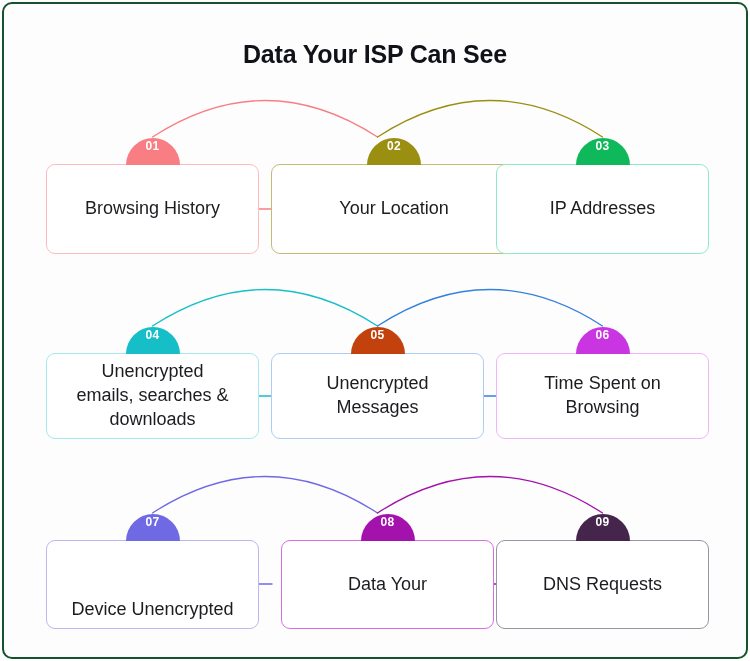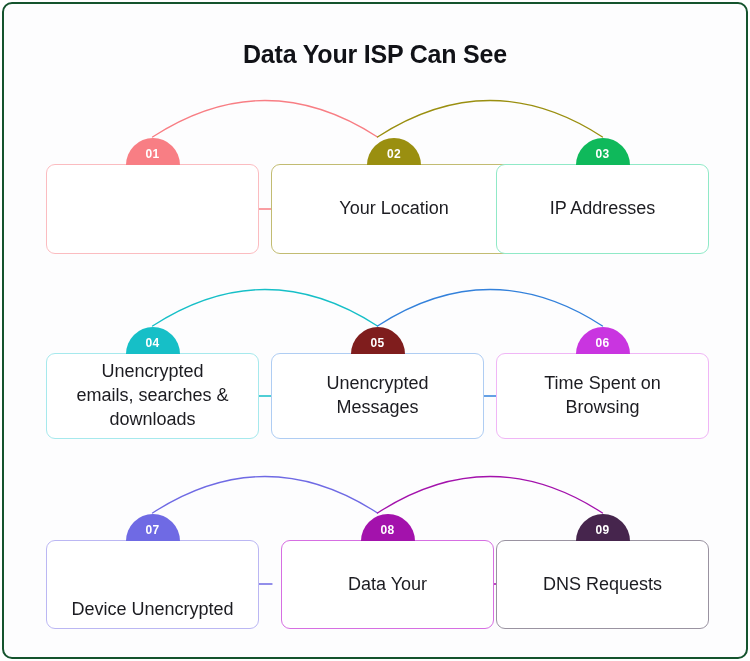--- a/index.html
+++ b/index.html
@@ -71,21 +71,21 @@
     border-radius: 54px 54px 0 0;
     display: flex;
     align-items: flex-end;
     justify-content: center;
     z-index: 2;
   }
   .badge span {
     color: #ffffff;
     font-size: 12px;
     font-weight: 700;
-    padding-bottom: 4px;
+    padding-bottom: 12px;
     letter-spacing: 0.3px;
   }
   
   .c1 { left: 42px;  top: 160px; width: 213px; height: 90px; }
   .c2 { left: 267px; top: 160px; width: 246px; height: 90px; }
   .c3 { left: 492px; top: 160px; width: 213px; height: 90px; }
   .c4 { left: 42px;  top: 349px; width: 213px; height: 86px; }
   .c5 { left: 267px; top: 349px; width: 213px; height: 86px; }
   .c6 { left: 492px; top: 349px; width: 213px; height: 86px; }
   .c7 { left: 42px;  top: 536px; width: 213px; height: 89px; }
@@ -115,20 +115,21 @@
     <line x1="254" y1="392" x2="268" y2="392" style="stroke: rgb(22, 191, 199);"></line>
     <line x1="479" y1="392" x2="493" y2="392" style="stroke: rgb(51, 129, 219);"></line>
     <line x1="254" y1="580" x2="268" y2="580" style="stroke: rgb(111, 106, 228);"></line>
     <line x1="479" y1="580" x2="493" y2="580" style="stroke: rgb(163, 18, 172);"></line>
   </svg>
 
   <div class="card c1" style="border-color: rgb(251, 188, 192);">
     <div class="badge" style="background: rgb(248, 126, 132);">
         <span>01</span>
       </div>
+    <div class="label">Browsing History</div>
   </div>
 
   <div class="card c2" style="border-color: rgb(194, 188, 114);">
     <div class="badge" style="background: rgb(154, 143, 16);">
         <span>02</span>
       </div>
     <div class="label">Your Location</div>
   </div>
 
   <div class="card c3" style="border-color: rgb(144, 233, 199);">
@@ -141,21 +142,21 @@
   <div class="card c4" style="border-color: rgb(166, 233, 237);">
     <div class="badge" style="background: rgb(22, 191, 199);">
         <span>04</span>
       </div>
     <div class="label">Unencrypted
 emails, searches &amp;
 downloads</div>
   </div>
 
   <div class="card c5" style="border-color: rgb(175, 205, 243);">
-    <div class="badge" style="background: #7f1d1d;">
+    <div class="badge" style="background: #c2410c;">
         <span>05</span>
       </div>
     <div class="label">Unencrypted
 Messages</div>
   </div>
 
   <div class="card c6" style="border-color: rgb(240, 182, 246);">
     <div class="badge" style="background: rgb(201, 53, 224);">
         <span>06</span>
       </div>

